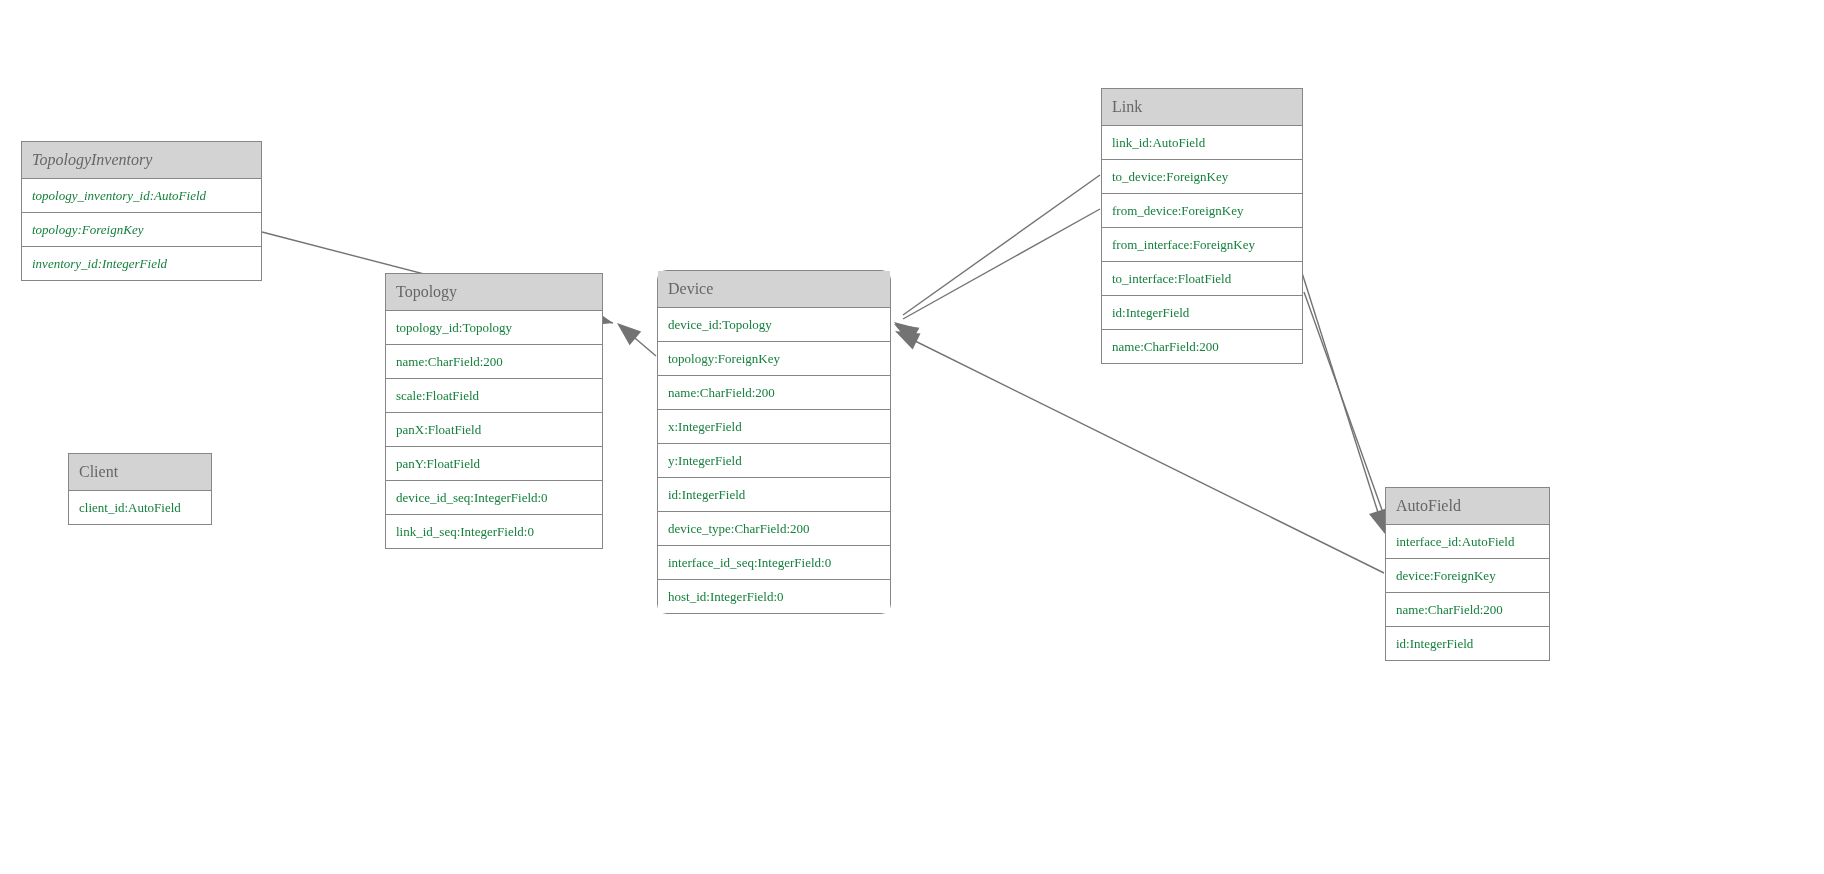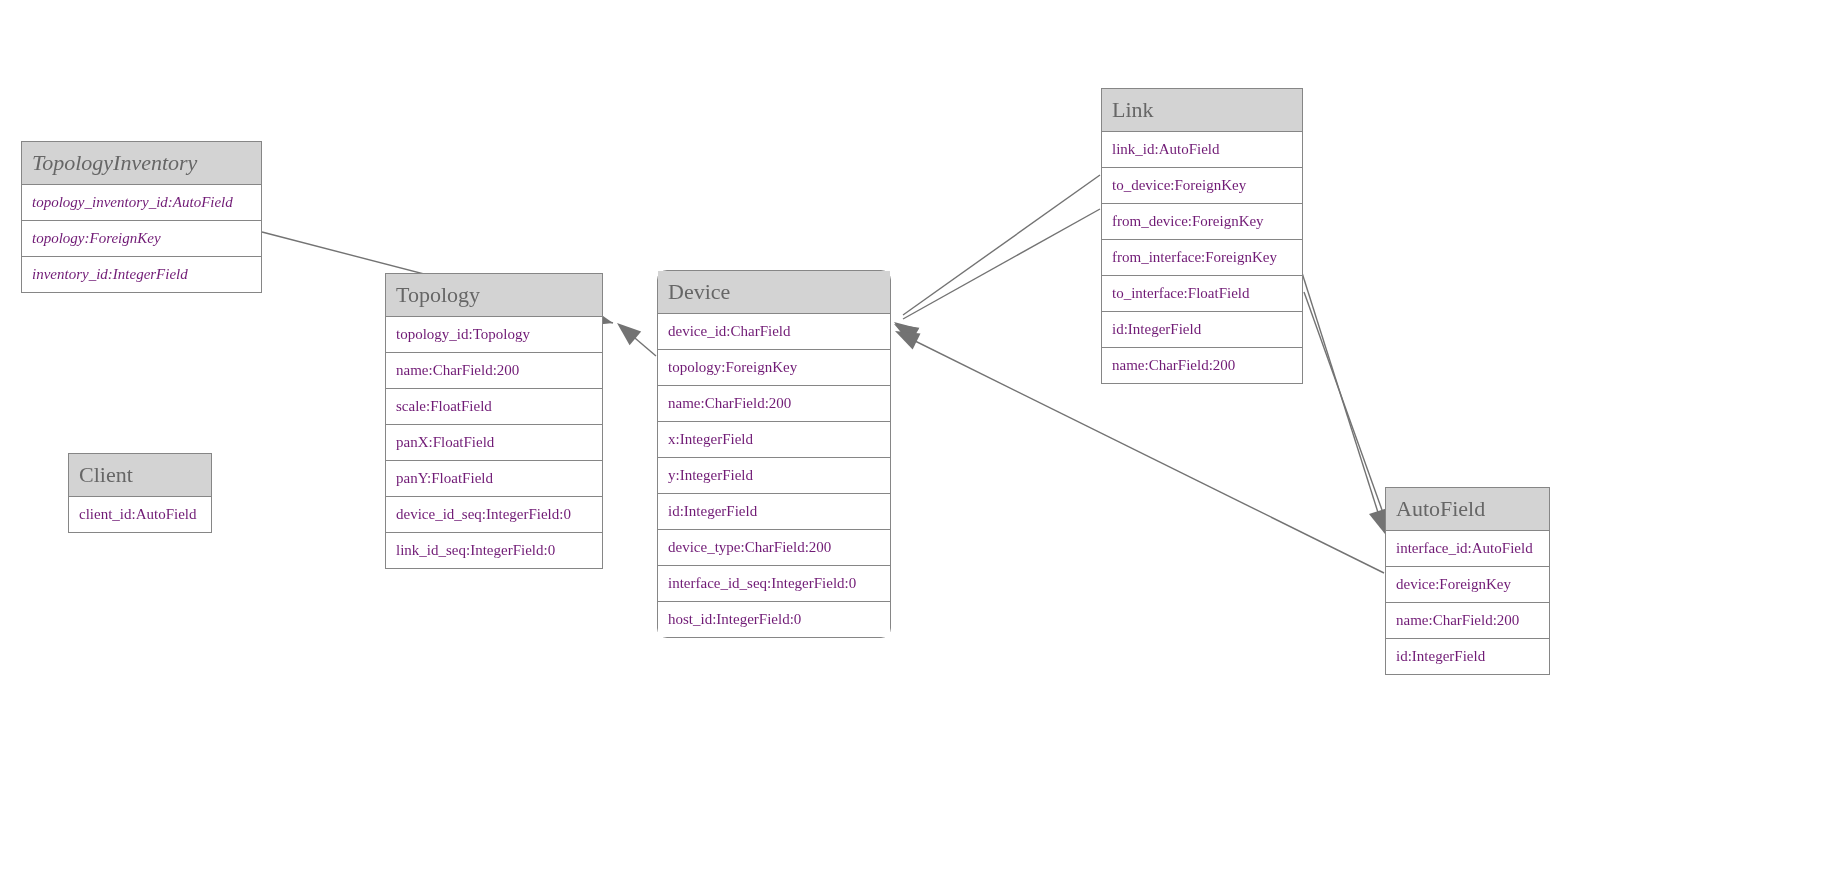--- a/index.html
+++ b/index.html
@@ -32,31 +32,31 @@
     box-sizing: border-box;
     border: 1px solid #868686;
     background: #ffffff;
     border-collapse: collapse;
   }
   .entity-header {
     box-sizing: border-box;
     background: #d3d3d3;
     border-bottom: 1px solid #868686;
     color: #666666;
-    font-size: 22px;
+    font-size: 16px;
     line-height: 1;
     padding: 10px 0 10px 10px;
     white-space: nowrap;
   }
   .entity-field {
     box-sizing: border-box;
     background: #ffffff;
     border-bottom: 1px solid #868686;
-    color: #701a75;
-    font-size: 15px;
+    color: #15803d;
+    font-size: 13px;
     line-height: 1;
     padding: 10px 12px 10px 10px;
     white-space: nowrap;
   }
   .entity-field:last-child {
     border-bottom: none;
   }
 </style>
 </head>
 <body>
@@ -110,21 +110,21 @@
         <div class="entity-field">panY:FloatField</div>
         <div class="entity-field">device_id_seq:IntegerField:0</div>
         <div class="entity-field">link_id_seq:IntegerField:0</div>
       </div>
       <div class="entity" style="left: 68px; top: 453px; width: 144px;">
         <div class="entity-header">Client</div>
         <div class="entity-field">client_id:AutoField</div>
       </div>
       <div class="entity" style="left: 657px; top: 270px; width: 234px; border-radius: 10px;">
         <div class="entity-header">Device</div>
-        <div class="entity-field">device_id:CharField</div>
+        <div class="entity-field">device_id:Topology</div>
         <div class="entity-field">topology:ForeignKey</div>
         <div class="entity-field">name:CharField:200</div>
         <div class="entity-field">x:IntegerField</div>
         <div class="entity-field">y:IntegerField</div>
         <div class="entity-field">id:IntegerField</div>
         <div class="entity-field">device_type:CharField:200</div>
         <div class="entity-field">interface_id_seq:IntegerField:0</div>
         <div class="entity-field">host_id:IntegerField:0</div>
       </div>
       <div class="entity" style="left: 1101px; top: 88px; width: 202px;">

